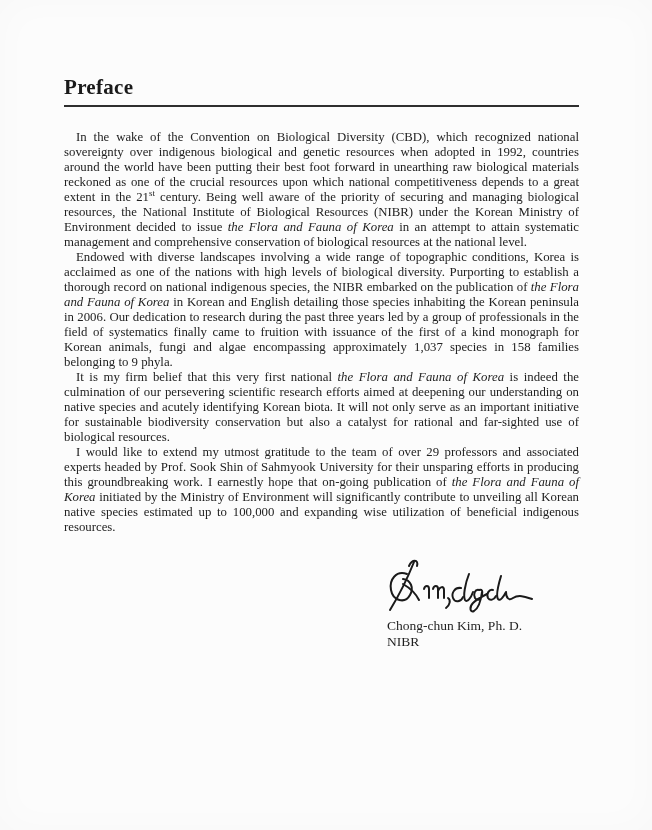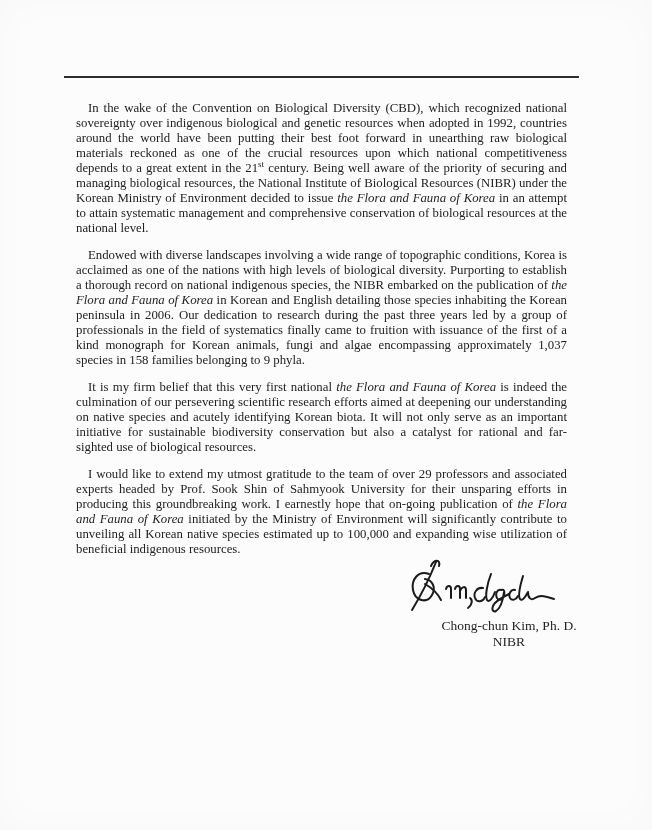--- a/index.html
+++ b/index.html
@@ -36,53 +36,53 @@
     border-bottom: 2px solid #2e2e2e;
     margin-bottom: 23px;
   }
   .body {
     font-size: 12.8px;
     line-height: 15px;
     text-align: justify;
     color: #222222;
   }
   .body p {
-    margin: 12px;
+    margin: 0;
     text-indent: 12px;
   }
   .body em {
     font-style: italic;
   }
   .body sup {
     font-size: 9px;
     line-height: 0;
   }
   .sig-block {
     position: absolute;
-    left: 409px;
+    left: 387px;
     top: 556px;
     width: 200px;
-    text-align: center;
   }
   .sig-svg {
     display: block;
     margin: 0 0 4px -4px;
   }
   .sig-text {
     font-size: 13.5px;
     line-height: 16px;
     color: #1f1f1f;
   }
 </style>
 </head>
 <body>
 
 <div class="page">
 
   <div class="content">
+    <h1 class="title">Preface</h1>
     <div class="rule"></div>
     <div class="body">
         <p><span>In the wake of the Convention on Biological Diversity (CBD), which recognized national sovereignty over indigenous biological and genetic resources when adopted in 1992, countries around the world have been putting their best foot forward in unearthing raw biological materials reckoned as one of the crucial resources upon which national competitiveness depends to a great extent in the 21</span><sup>st</sup><span> century. Being well aware of the priority of securing and managing biological resources, the National Institute of Biological Resources (NIBR) under the Korean Ministry of Environment decided to issue </span><em>the Flora and Fauna of Korea</em><span> in an attempt to attain systematic management and comprehensive conservation of biological resources at the national level.</span></p>
         <p><span>Endowed with diverse landscapes involving a wide range of topographic conditions, Korea is acclaimed as one of the nations with high levels of biological diversity. Purporting to establish a thorough record on national indigenous species, the NIBR embarked on the publication of </span><em>the Flora and Fauna of Korea</em><span> in Korean and English detailing those species inhabiting the Korean peninsula in 2006. Our dedication to research during the past three years led by a group of professionals in the field of systematics finally came to fruition with issuance of the first of a kind monograph for Korean animals, fungi and algae encompassing approximately 1,037 species in 158 families belonging to 9 phyla.</span></p>
         <p><span>It is my firm belief that this very first national </span><em>the Flora and Fauna of Korea</em><span> is indeed the culmination of our persevering scientific research efforts aimed at deepening our understanding on native species and acutely identifying Korean biota. It will not only serve as an important initiative for sustainable biodiversity conservation but also a catalyst for rational and far-sighted use of biological resources.</span></p>
         <p><span>I would like to extend my utmost gratitude to the team of over 29 professors and associated experts headed by Prof. Sook Shin of Sahmyook University for their unsparing efforts in producing this groundbreaking work. I earnestly hope that on-going publication of </span><em>the Flora and Fauna of Korea</em><span> initiated by the Ministry of Environment will significantly contribute to unveiling all Korean native species estimated up to 100,000 and expanding wise utilization of beneficial indigenous resources.</span></p>
       </div>
   </div>
 
   <div class="sig-block">

